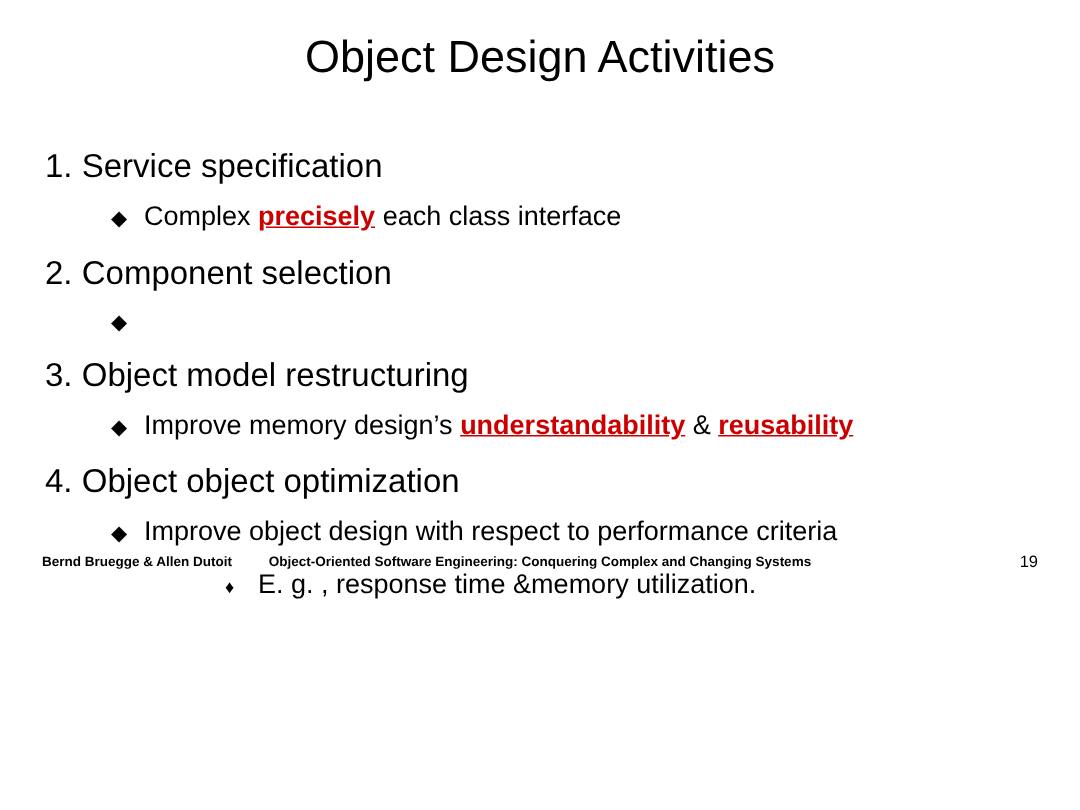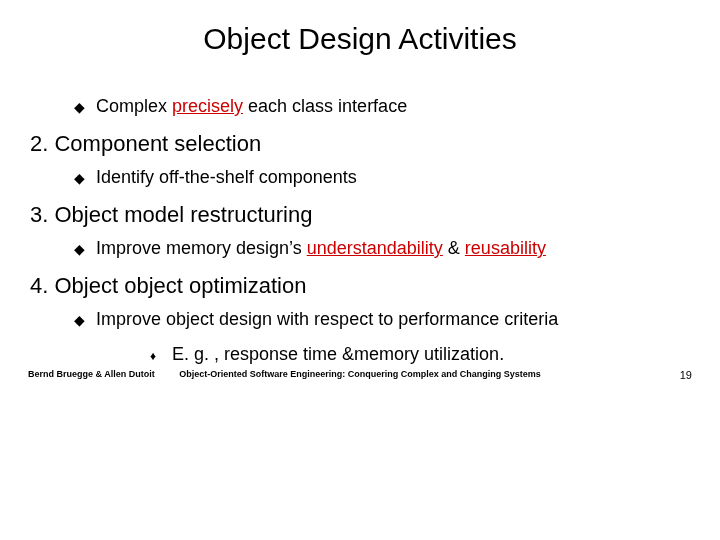--- a/index.html
+++ b/index.html
@@ -50,21 +50,21 @@
     font-size: 18px;
     margin: 6px 0 0 120px;
   }
   .sub-row .marker {
     width: 22px;
     flex: 0 0 22px;
     font-size: 12px;
     line-height: 18px;
   }
   .red { color: #cc0000; }
-  .underline { text-decoration: underline; }
+  .underline { text-decoration: underline; font-weight: bold; }
   .footer {
     position: absolute;
     bottom: 22px;
     left: 0;
     width: 720px;
     font-size: 9px;
     font-weight: bold;
     display: flex;
     justify-content: space-between;
     box-sizing: border-box;
@@ -81,34 +81,37 @@
 </style>
 </head>
 <body>
 
 <div class="slide">
 
   <div class="title">Object Design Activities</div>
 
   <div class="content">
 
+    <div class="num-item">
+      <span>1.</span>
+      <span>Service specification</span>
+    </div>
     <div class="bullet-row">
       <span class="marker">◆</span>
       <span>
         <span>Complex </span><span class="red underline">precisely</span><span> each class interface</span>
       </span>
     </div>
 
     <div class="num-item">
       <span>2.</span>
       <span>Component selection</span>
     </div>
     <div class="bullet-row">
       <span class="marker">◆</span>
-      <span>Identify off-the-shelf components</span>
     </div>
 
     <div class="num-item">
       <span>3.</span>
       <span>Object model restructuring</span>
     </div>
     <div class="bullet-row">
       <span class="marker">◆</span>
       <span>
         <span>Improve memory design’s </span><span class="red underline">understandability</span><span> &amp; </span><span class="red underline">reusability</span>

